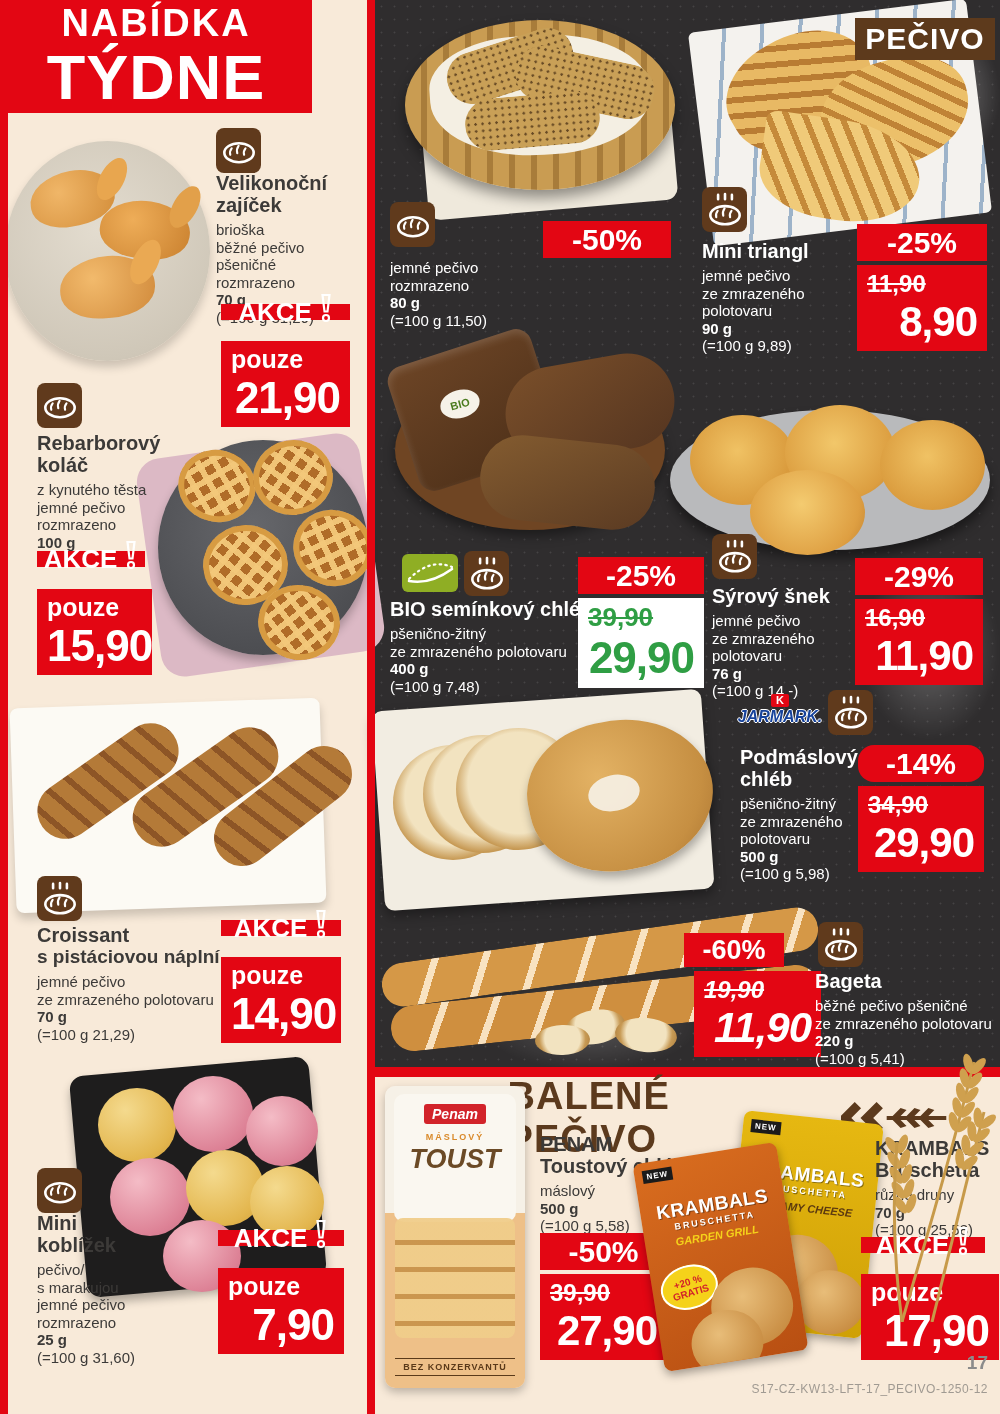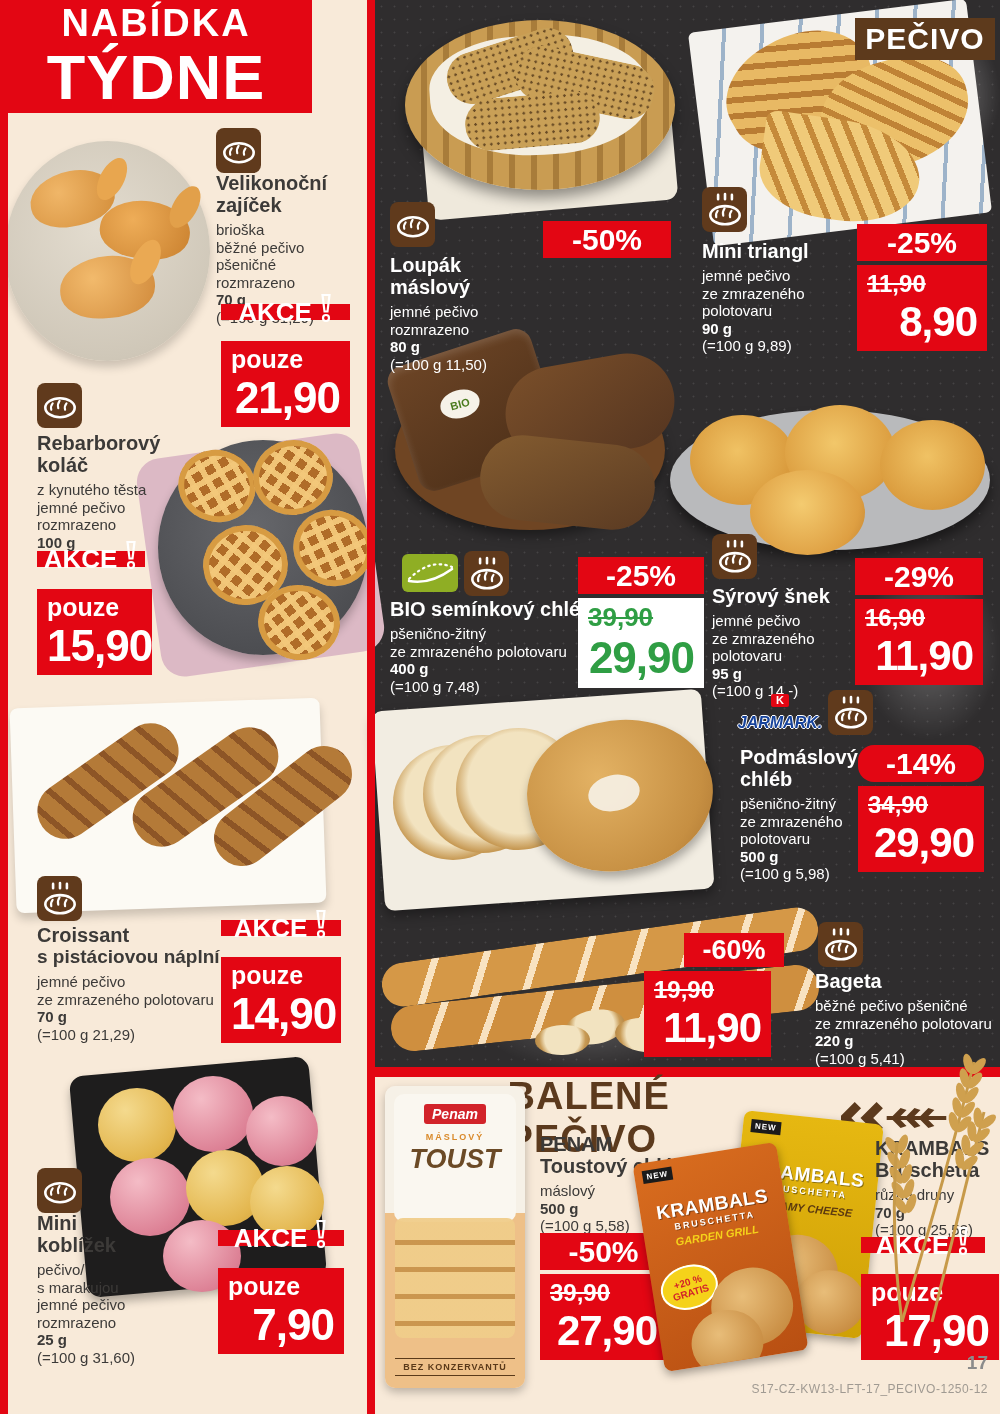--- a/index.html
+++ b/index.html
@@ -76,21 +76,21 @@
   .ball{border-radius:50%;}
   .ball.pink{background:radial-gradient(circle at 35% 30%,#f4bcc6,#dd8296 70%,#c96e83);}
   .ball.yel{background:radial-gradient(circle at 35% 30%,#f4da8e,#e3b64e 70%,#cf9c38);}
   .cres{border-radius:26px;background:#c9a057;
     background-image:radial-gradient(rgba(70,45,20,.75) 1px,transparent 1.5px);background-size:7px 7px;}
   .bagu{border-radius:24px;background:#d59847;
     background-image:repeating-linear-gradient(115deg,rgba(255,240,215,.85) 0 7px,rgba(0,0,0,0) 7px 48px);}
   .slice{border-radius:50%;background:radial-gradient(circle at 50% 45%,#f2e3c0 55%,#c79a55 72%,#a87838);}
   .jarmark{display:flex;flex-direction:column;align-items:center;line-height:1;}
   .jarmark .k{background:#e30613;color:#fff;font-weight:700;font-size:11px;padding:1px 5px;border-radius:2px;}
-  .jarmark .jtxt{font-style:italic;font-weight:700;font-size:16px;color:#17439b;margin-top:8px;
+  .jarmark .jtxt{font-style:italic;font-weight:700;font-size:16px;color:#17439b;margin-top:2px;
     text-shadow:-1px 0 #fff,1px 0 #fff,0 -1px #fff,0 1px #fff;}
   .sticker{background:#f6f2e8;border-radius:50%;}
 
   .penam-bag{width:140px;height:302px;border-radius:10px;overflow:hidden;
     background:linear-gradient(#f6f1e7 0 42%,#eec088 42% 100%);box-shadow:0 4px 10px rgba(0,0,0,.25);}
   .penam-label{position:absolute;left:9px;top:8px;right:9px;height:118px;background:#faf7f0;
     border-radius:10px;display:flex;flex-direction:column;align-items:center;padding-top:10px;}
   .plogo{background:#d2232a;color:#fff;font-style:italic;font-weight:700;font-size:14px;
     padding:2px 8px;border-radius:3px;}
   .pmaslovy{color:#d98a2b;font-weight:700;font-size:9px;letter-spacing:2px;margin-top:8px;}
@@ -335,21 +335,20 @@
     <div class="big">7,90</div>
   </div>
 
   <span class="abs bicon" style="left:390px;top:202px;">
     <svg viewBox="0 0 44 44">
         <ellipse cx="22" cy="24" rx="17" ry="11" fill="none" stroke="#fff" stroke-width="3"></ellipse>
     <path d="M13.5 19c-1.8 2.2-2.3 4.8-1.6 7.4M21.5 16c-1.8 2.4-2.3 5.6-1.5 8.6M29.5 19c-1.8 2.2-2.3 4.8-1.6 7.4" fill="none" stroke="#fff" stroke-width="2.5" stroke-linecap="round"></path>
       </svg>
   </span>
   <div class="abs" style="left:390px;top:254px;width:155px;">
-    <div class="t w">Loupák máslový</div>
     <div class="d w mt">jemné pečivo</div>
     <div class="d w">rozmrazeno</div>
     <div class="d w bold">80 g</div>
     <div class="d w">(=100 g 11,50)</div>
   </div>
   <div class="abs disc" style="left:543px;top:221px;width:128px;">-50%</div>
 
   <span class="abs bicon" style="left:702px;top:187px;">
     <svg viewBox="0 0 44 44">
         <path d="M14 4.5v5M22 3.5v6M30 4.5v5" stroke="#fff" stroke-width="3" stroke-linecap="round"></path>
@@ -403,21 +402,21 @@
         <path d="M14 4.5v5M22 3.5v6M30 4.5v5" stroke="#fff" stroke-width="3" stroke-linecap="round"></path>
     <ellipse cx="22" cy="28" rx="17" ry="10.5" fill="none" stroke="#fff" stroke-width="3"></ellipse>
     <path d="M13.5 23c-1.8 2.2-2.3 4.8-1.6 7.4M21.5 20c-1.8 2.4-2.3 5.6-1.5 8.6M29.5 23c-1.8 2.2-2.3 4.8-1.6 7.4" fill="none" stroke="#fff" stroke-width="2.5" stroke-linecap="round"></path>
       </svg>
   </span>
   <div class="abs" style="left:712px;top:585px;width:150px;">
     <div class="t w">Sýrový šnek</div>
     <div class="d w mt">jemné pečivo</div>
     <div class="d w">ze zmrazeného</div>
     <div class="d w">polotovaru</div>
-    <div class="d w bold">95 g</div>
+    <div class="d w bold">76 g</div>
     <div class="d w">(=100 g 14,-)</div>
   </div>
   <div class="abs disc" style="left:855px;top:558px;width:128px;">-29%</div>
   <div class="abs pbox" style="left:855px;top:599px;width:108px;">
     <div class="old">16,90</div>
     <div class="big">11,90</div>
   </div>
 
   <div class="abs jarmark" style="left:740px;top:694px;width:80px;">
     <span class="k">K</span>
@@ -439,21 +438,21 @@
     <div class="d w bold">500 g</div>
     <div class="d w">(=100 g 5,98)</div>
   </div>
   <div class="abs disc" style="left:858px;top:745px;width:126px;border-radius:16px;">-14%</div>
   <div class="abs pbox" style="left:858px;top:786px;width:106px;">
     <div class="old">34,90</div>
     <div class="big">29,90</div>
   </div>
 
   <div class="abs disc" style="left:684px;top:933px;width:100px;height:34px;font-size:27px;">-60%</div>
-  <div class="abs pbox" style="left:644px;top:971px;width:107px;">
+  <div class="abs pbox" style="left:694px;top:971px;width:107px;font-style:italic;">
     <div class="old">19,90</div>
     <div class="big">11,90</div>
   </div>
   <span class="abs bicon" style="left:818px;top:922px;">
     <svg viewBox="0 0 44 44">
         <path d="M14 4.5v5M22 3.5v6M30 4.5v5" stroke="#fff" stroke-width="3" stroke-linecap="round"></path>
     <ellipse cx="22" cy="28" rx="17" ry="10.5" fill="none" stroke="#fff" stroke-width="3"></ellipse>
     <path d="M13.5 23c-1.8 2.2-2.3 4.8-1.6 7.4M21.5 20c-1.8 2.4-2.3 5.6-1.5 8.6M29.5 23c-1.8 2.2-2.3 4.8-1.6 7.4" fill="none" stroke="#fff" stroke-width="2.5" stroke-linecap="round"></path>
       </svg>
   </span>

